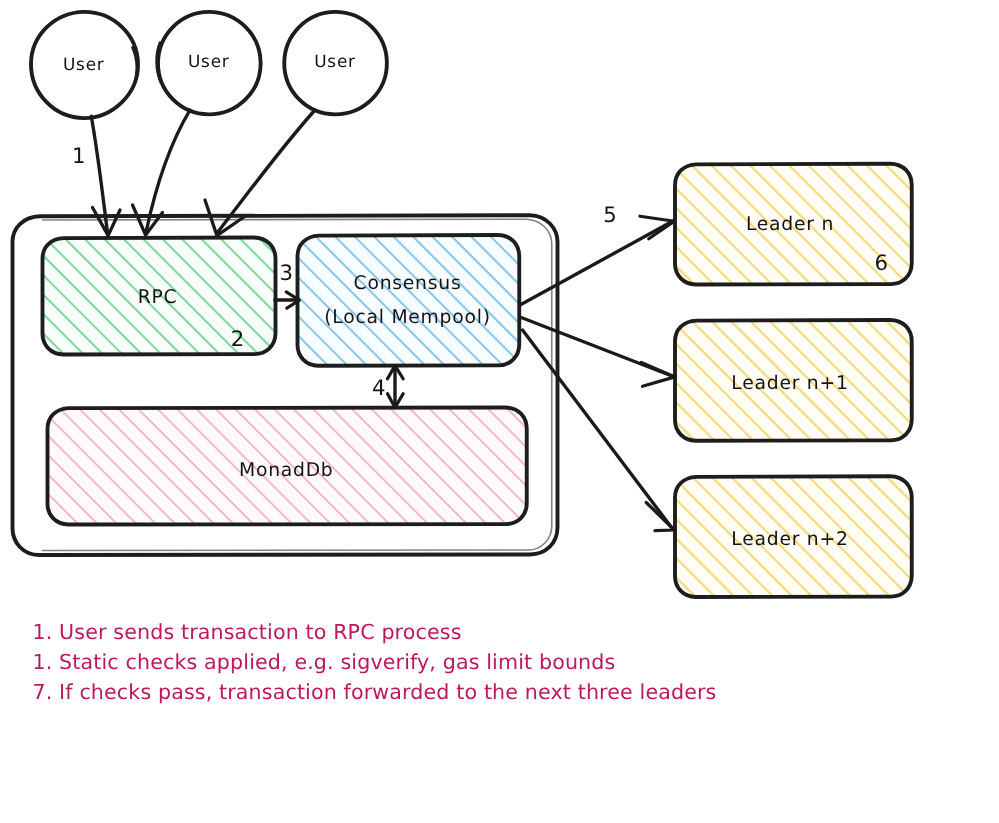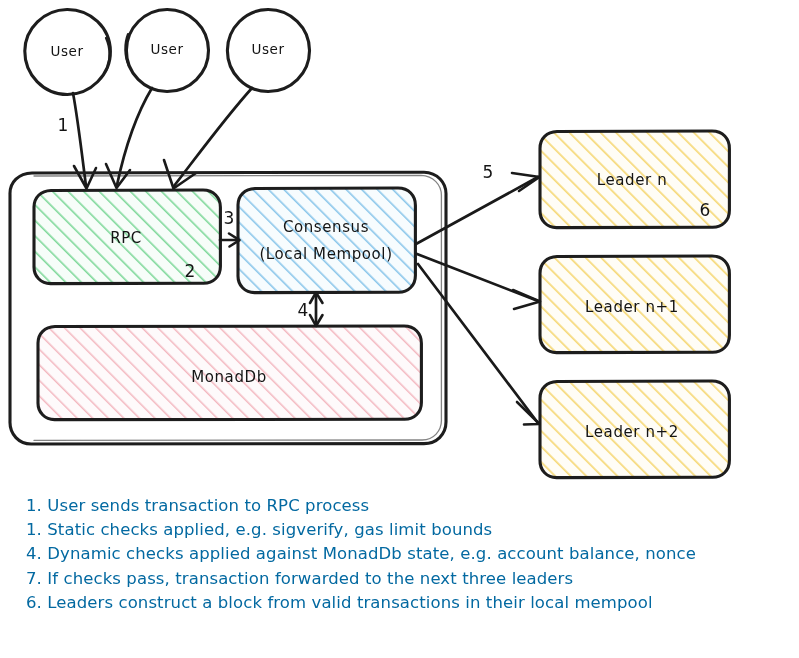--- a/index.html
+++ b/index.html
@@ -77,21 +77,21 @@
   #legend {
     position: absolute;
     left: 26px;
     top: 494px;
     width: 760px;
   }
   .legend-line {
     font-family: "DejaVu Sans", sans-serif;
     font-size: 16.5px;
     line-height: 24.2px;
-    color: #0369a1;
+    color: #be185d;
     white-space: nowrap;
     letter-spacing: 0.1px;
   }
 </style>
 </head>
 <body>
 
 <div id="diagram-root">
 
   <svg id="scene" viewBox="0 0 799 658">
@@ -244,18 +244,16 @@
 
     <text class="step-num" x="63" y="126">1</text>
     <text class="step-num" x="229" y="219">3</text>
     <text class="step-num" x="303" y="311">4</text>
     <text class="step-num" x="488" y="173">5</text>
   </svg>
 
   <div id="legend">
     <div class="legend-line">1. User sends transaction to RPC process</div>
     <div class="legend-line">1. Static checks applied, e.g. sigverify, gas limit bounds</div>
-    <div class="legend-line">4. Dynamic checks applied against MonadDb state, e.g. account balance, nonce</div>
     <div class="legend-line">7. If checks pass, transaction forwarded to the next three leaders</div>
-    <div class="legend-line">6. Leaders construct a block from valid transactions in their local mempool</div>
   </div>
 
 </div>
 
 </body></html>

